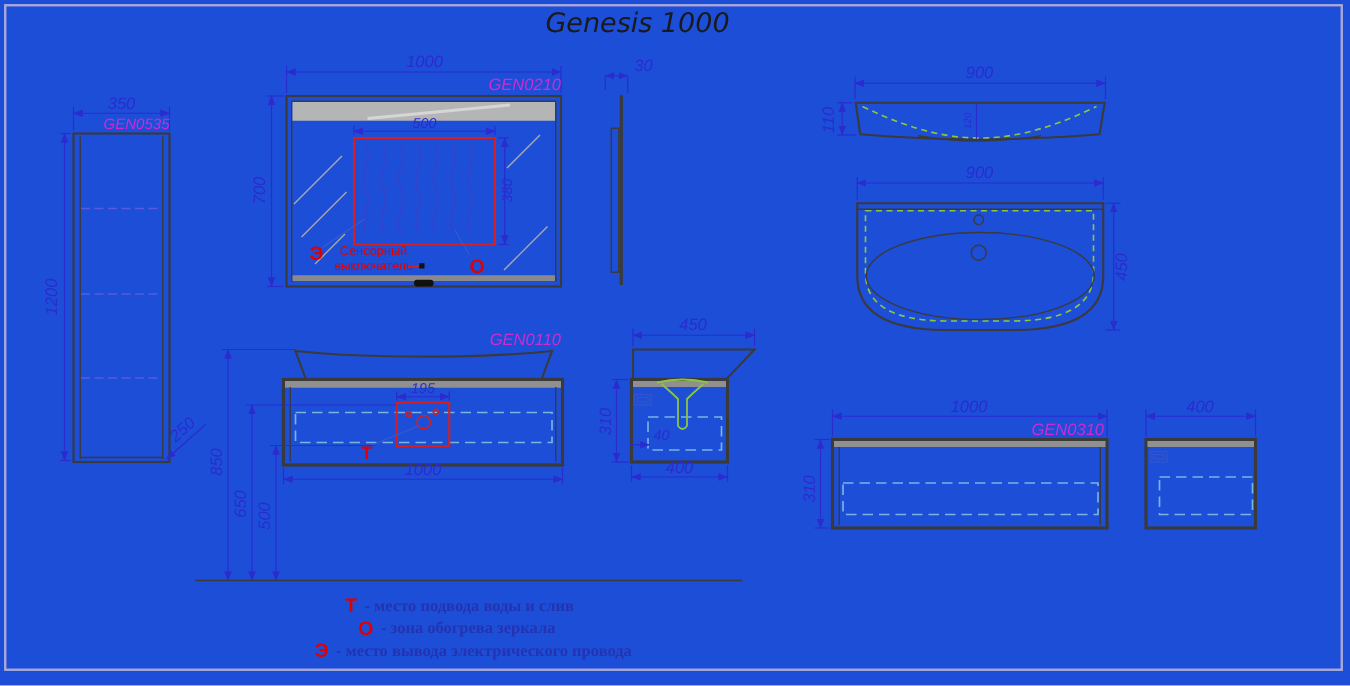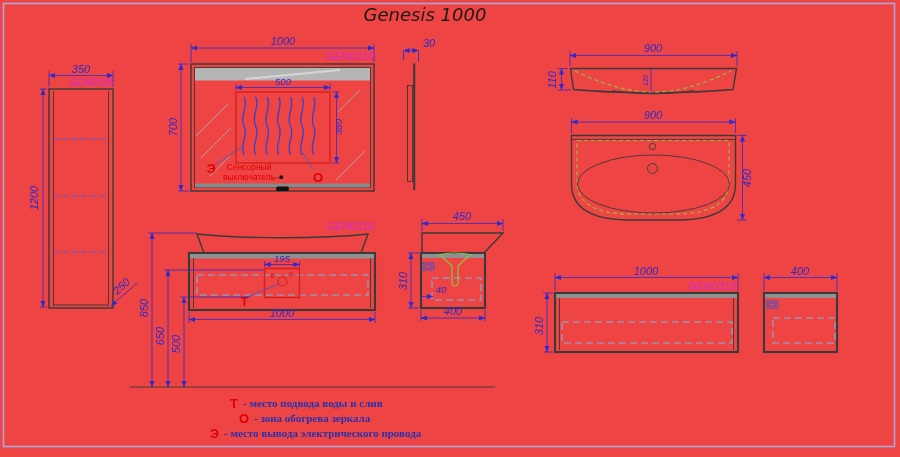--- a/index.html
+++ b/index.html
@@ -1,16 +1,16 @@
 <!DOCTYPE html>
 <html><head>
 <meta charset="utf-8">
 <style>
   html,body{margin:0;padding:0;background:#fff;}
-  .stage{position:relative;width:900px;height:457px;background:#ef4444;overflow:hidden;
+  .stage{position:relative;width:900px;height:457px;background:#1d4ed8;overflow:hidden;
          font-family:"Liberation Sans",sans-serif;}
   svg{position:absolute;left:0;top:0;}
   
   .t-title{font:italic 18px "DejaVu Sans",sans-serif;fill:#1a1a1a;}
   .t-dim{font:italic 11px "Liberation Sans",sans-serif;fill:#2b2bd0;}
   .t-dim-s{font:italic 9.5px "Liberation Sans",sans-serif;fill:#2b2bd0;}
   .t-dim-xs{font:italic 6.5px "Liberation Sans",sans-serif;fill:#2b2bd0;}
   .t-code{font:italic 11px "Liberation Sans",sans-serif;fill:#cf2bcf;}
   .t-code-s{font:italic 10px "Liberation Sans",sans-serif;fill:#cf2bcf;}
   .t-marker{font:bold 13px "Liberation Sans",sans-serif;fill:#e00000;}

